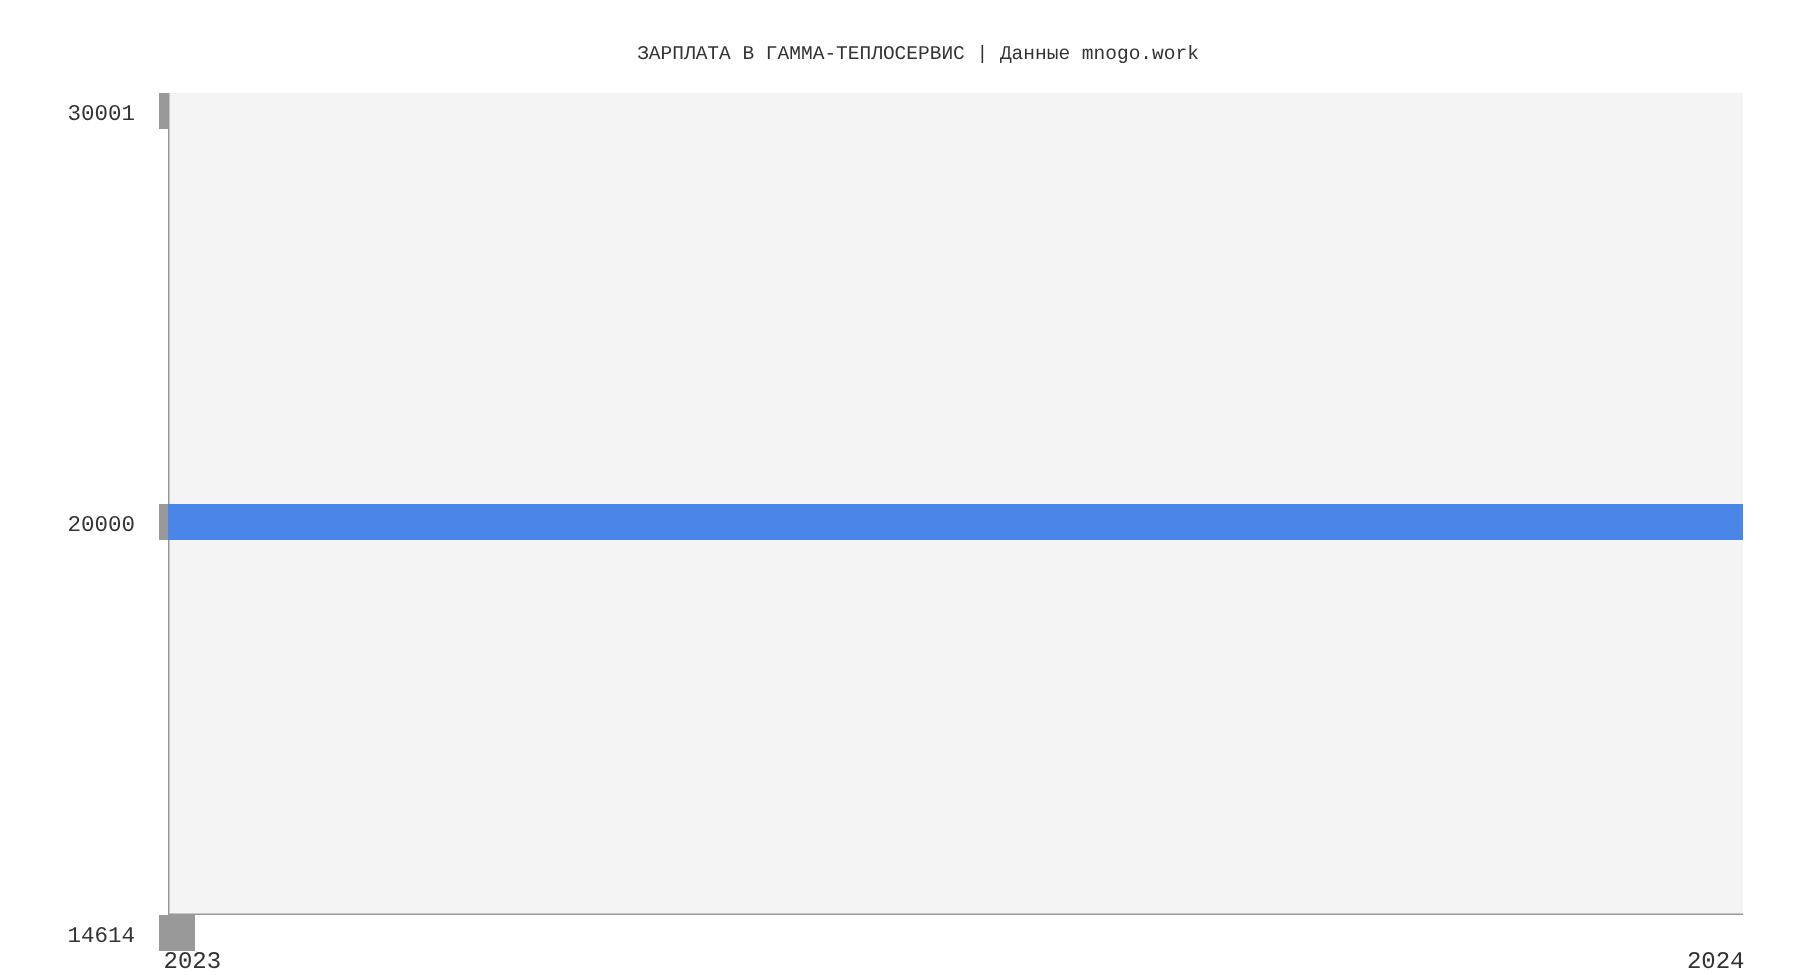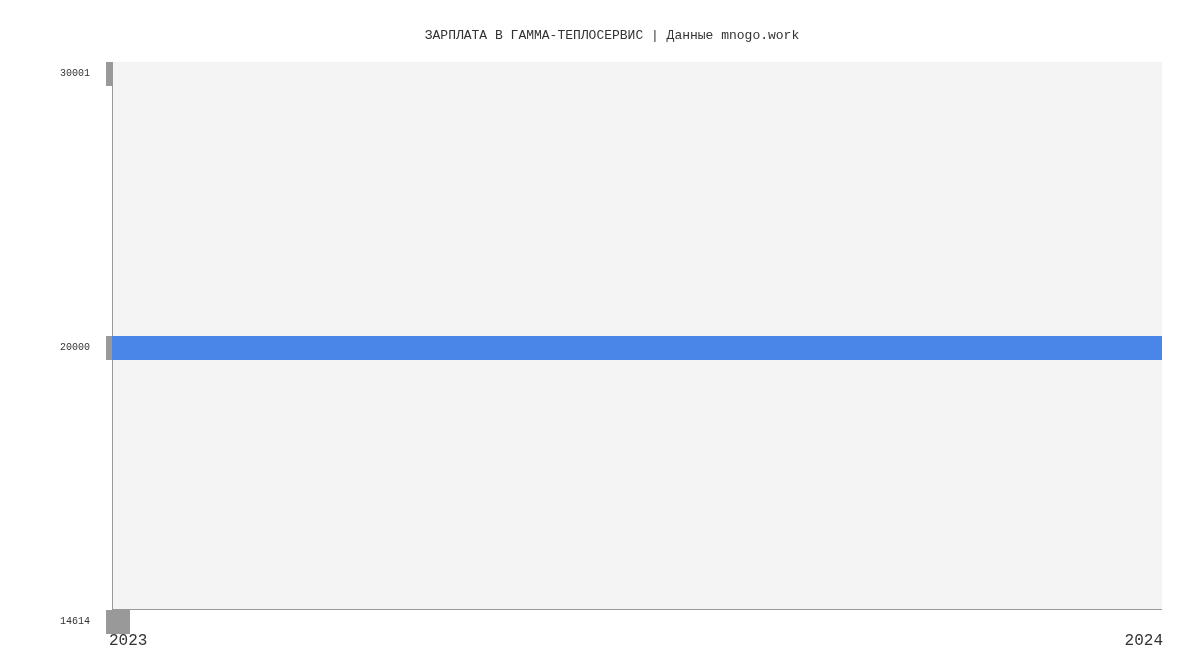--- a/index.html
+++ b/index.html
@@ -37,21 +37,21 @@
       top: 50px;
       left: 100px;
       width: 1050px;
       height: 548px;
       background: #f4f4f4;
       border-left: 1px solid #999999;
       border-bottom: 1px solid #999999;
     }
     .y-tick-label {
       position: absolute;
-      font-size: 10px;
+      font-size: 15px;
       color: #333333;
       text-align: right;
       width: 80px;
     }
     .y-tick-label.top {
       top: 44px;
       left: 10px;
     }
     .y-tick-label.mid {
       top: 318px;

